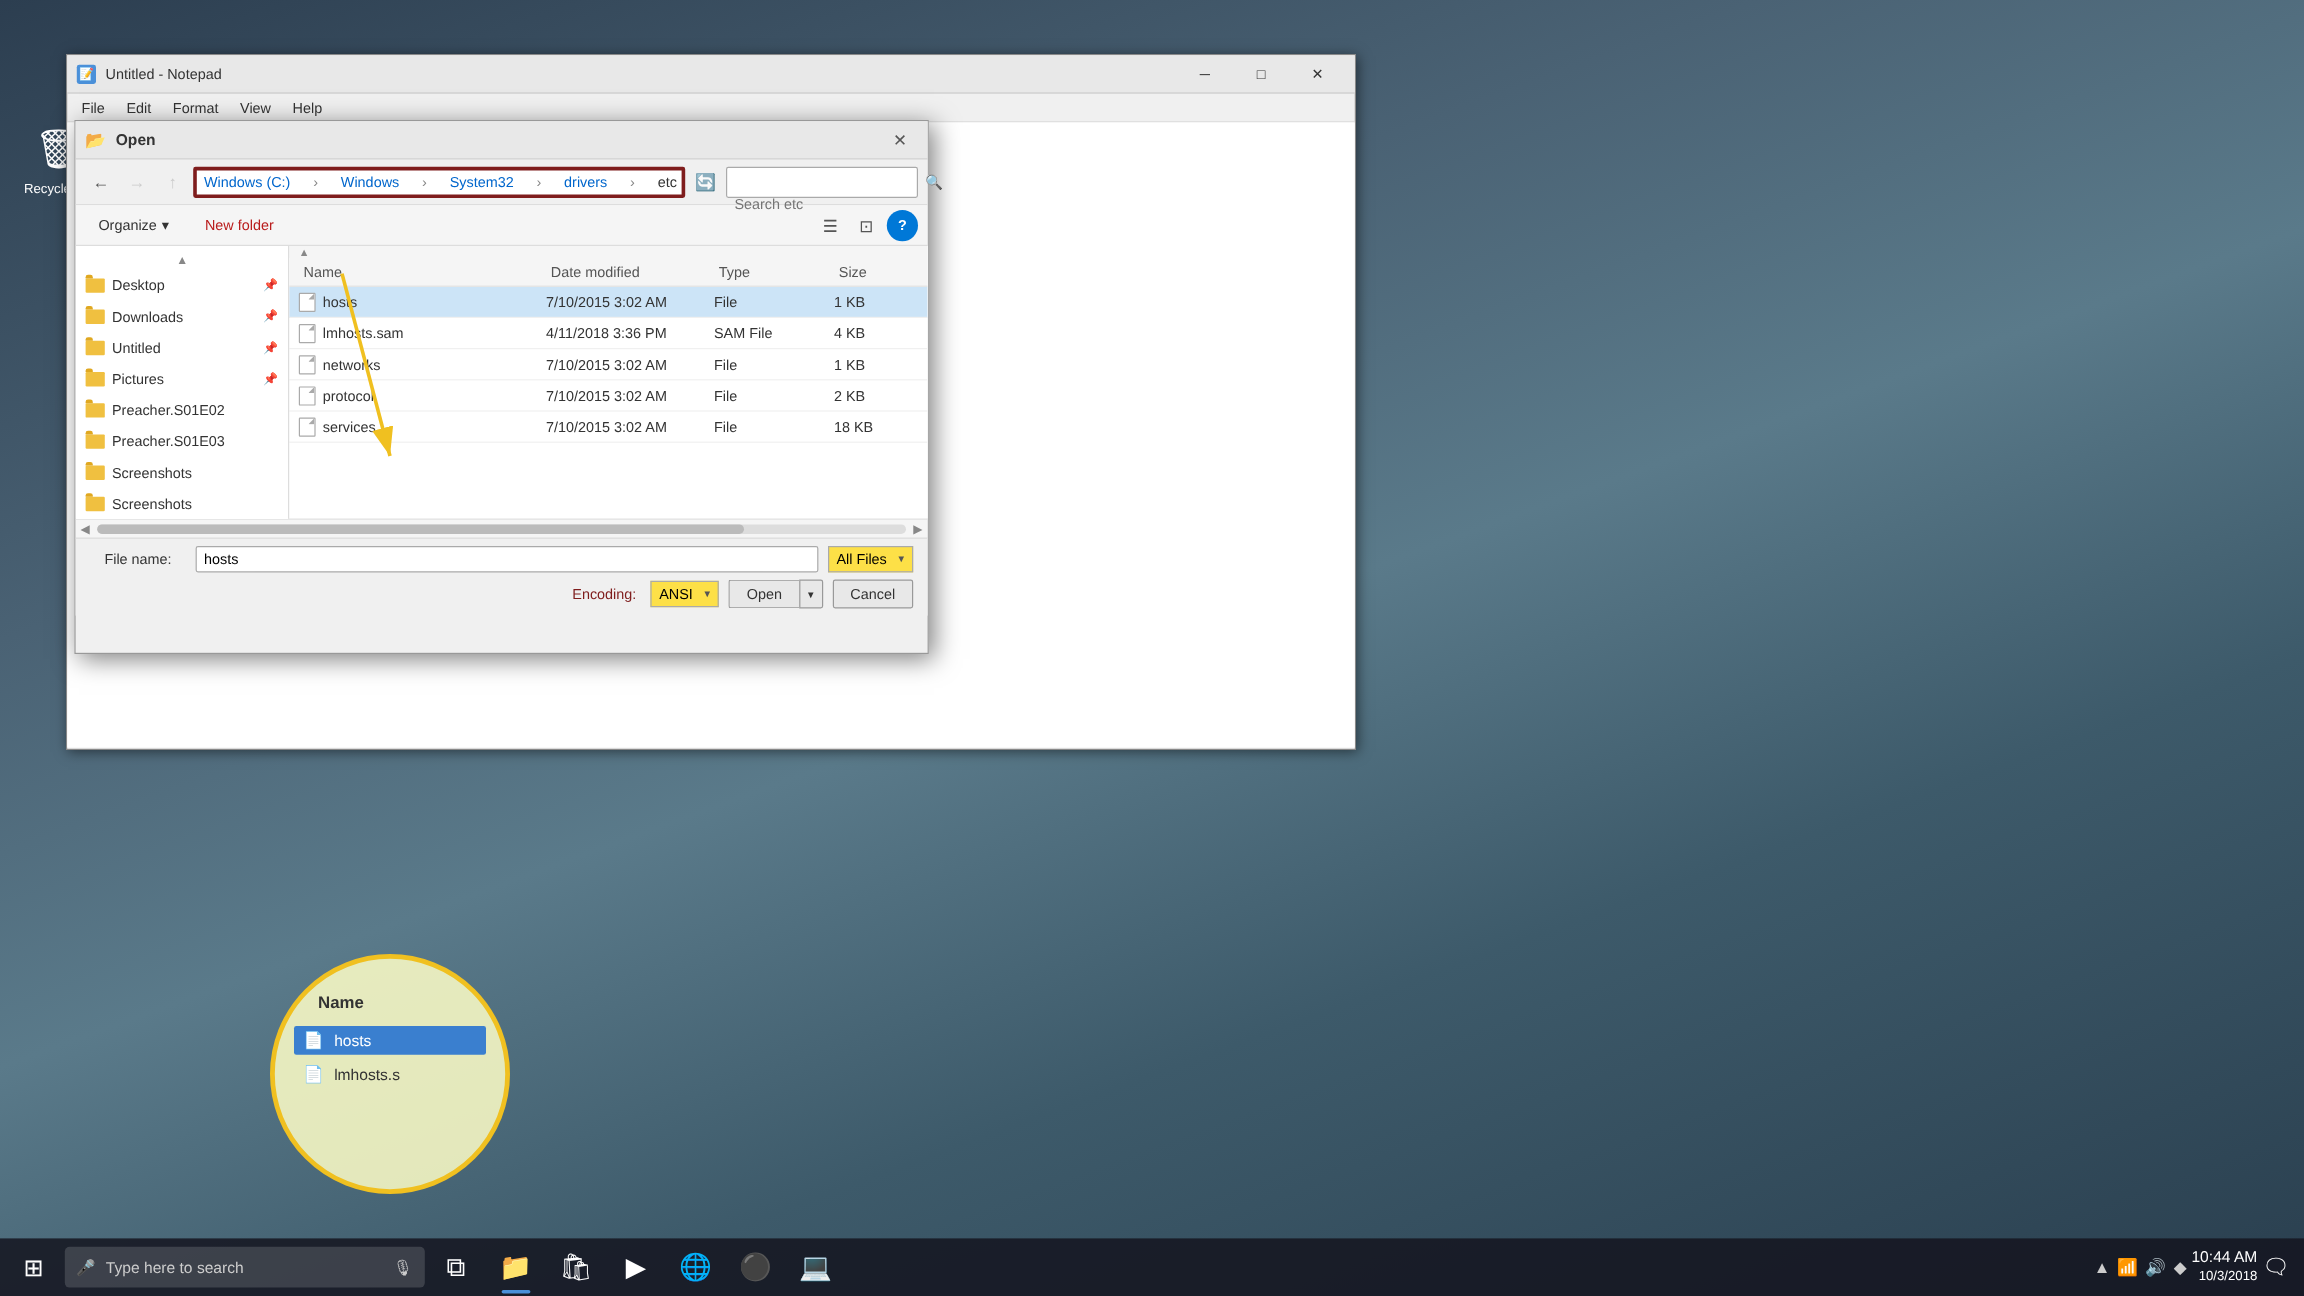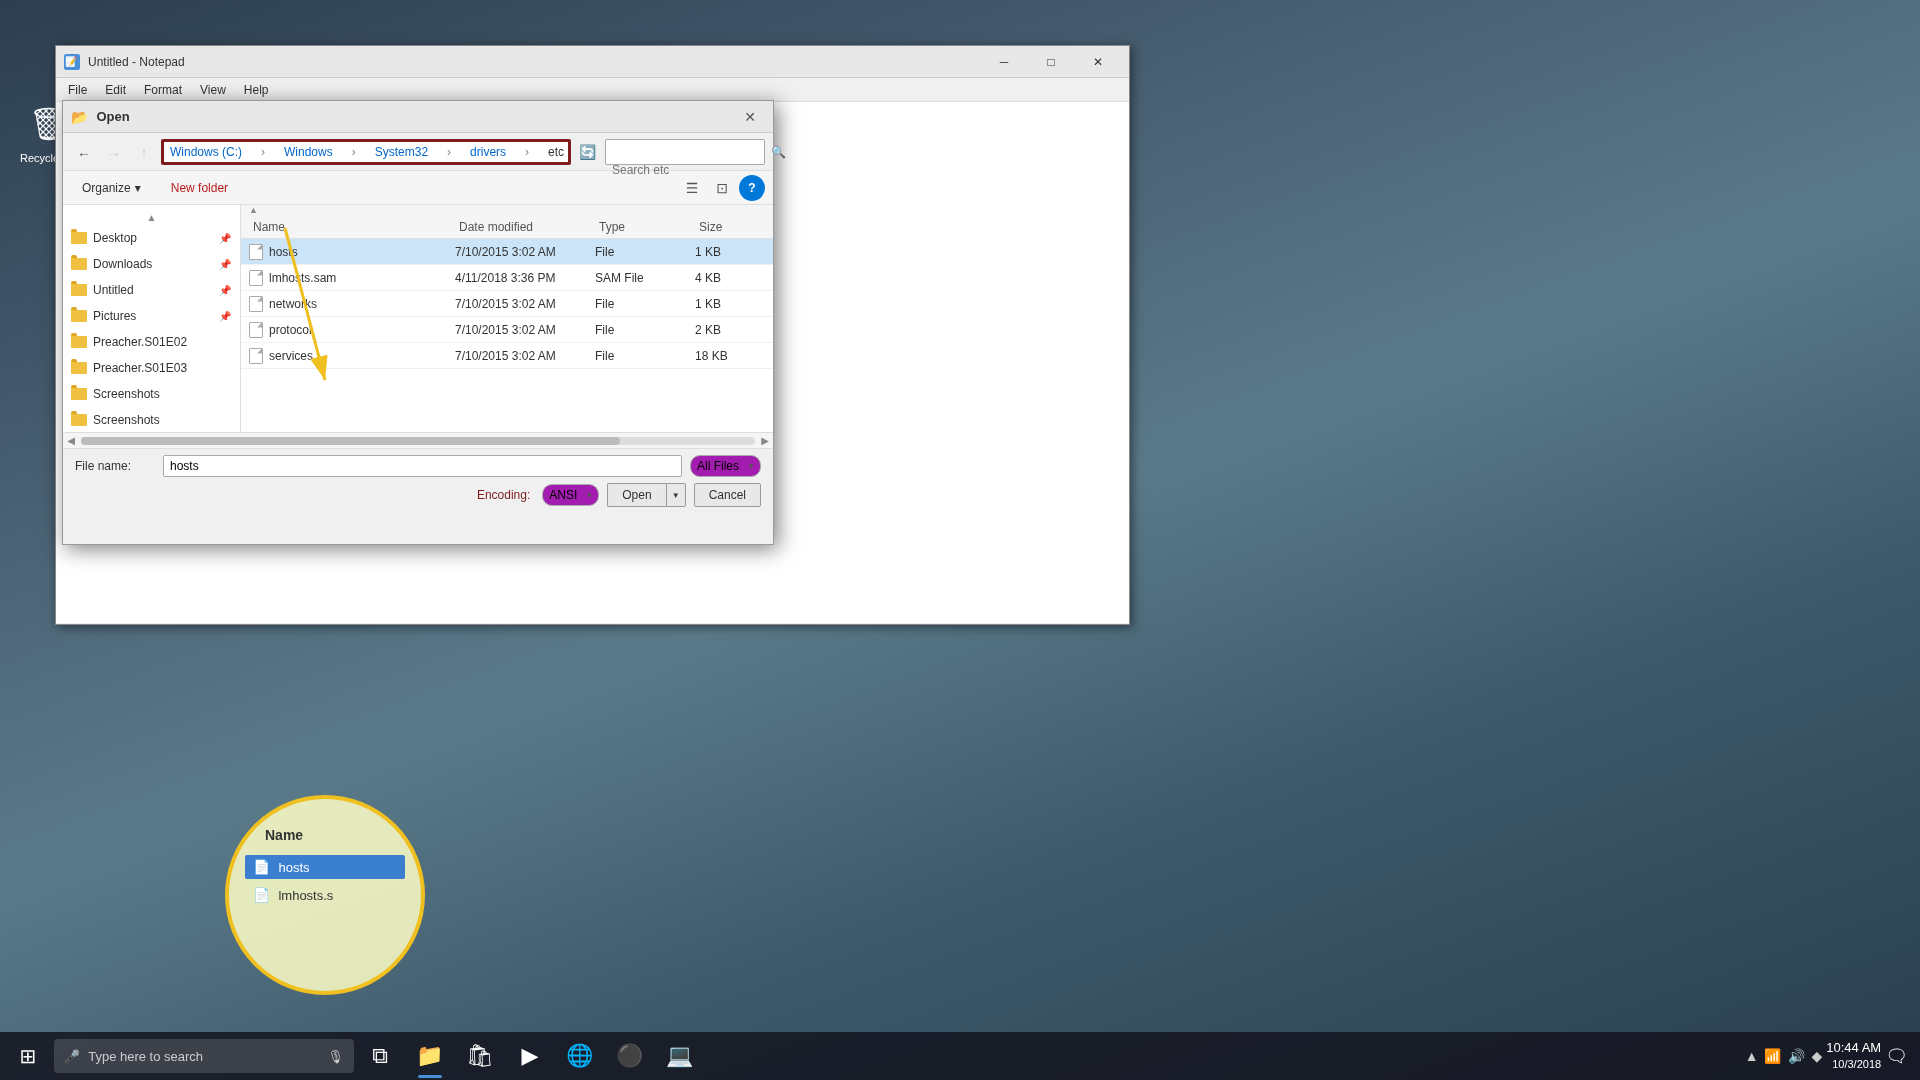--- a/index.html
+++ b/index.html
@@ -411,21 +411,21 @@
     .dialog-input-row {
       display: flex;
       align-items: center;
       margin-bottom: 6px;
       gap: 8px;
     }
     .dialog-input-label {
       width: 80px;
       font-size: 12px;
       color: #333;
-      text-align: left;
+      text-align: center;
     }
     .dialog-input-field {
       flex: 1;
       height: 22px;
       border: 1px solid #aaa;
       border-radius: 2px;
       font-size: 12px;
       padding: 0 6px;
       background: white;
     }
@@ -440,24 +440,24 @@
       top: 50%;
       transform: translateY(-50%);
       font-size: 8px;
       color: #555;
       pointer-events: none;
     }
     .dropdown-wrapper select {
       width: 100%;
       height: 22px;
       border: 1px solid #aaa;
-      border-radius: 10px;
+      border-radius: 0;
       font-size: 12px;
       padding: 0 20px 0 6px;
-      background: #a21caf;
+      background: #fde047;
       appearance: none;
       cursor: pointer;
     }
 
     .dialog-action-row {
       display: flex;
       align-items: center;
       justify-content: flex-end;
       gap: 8px;
     }

